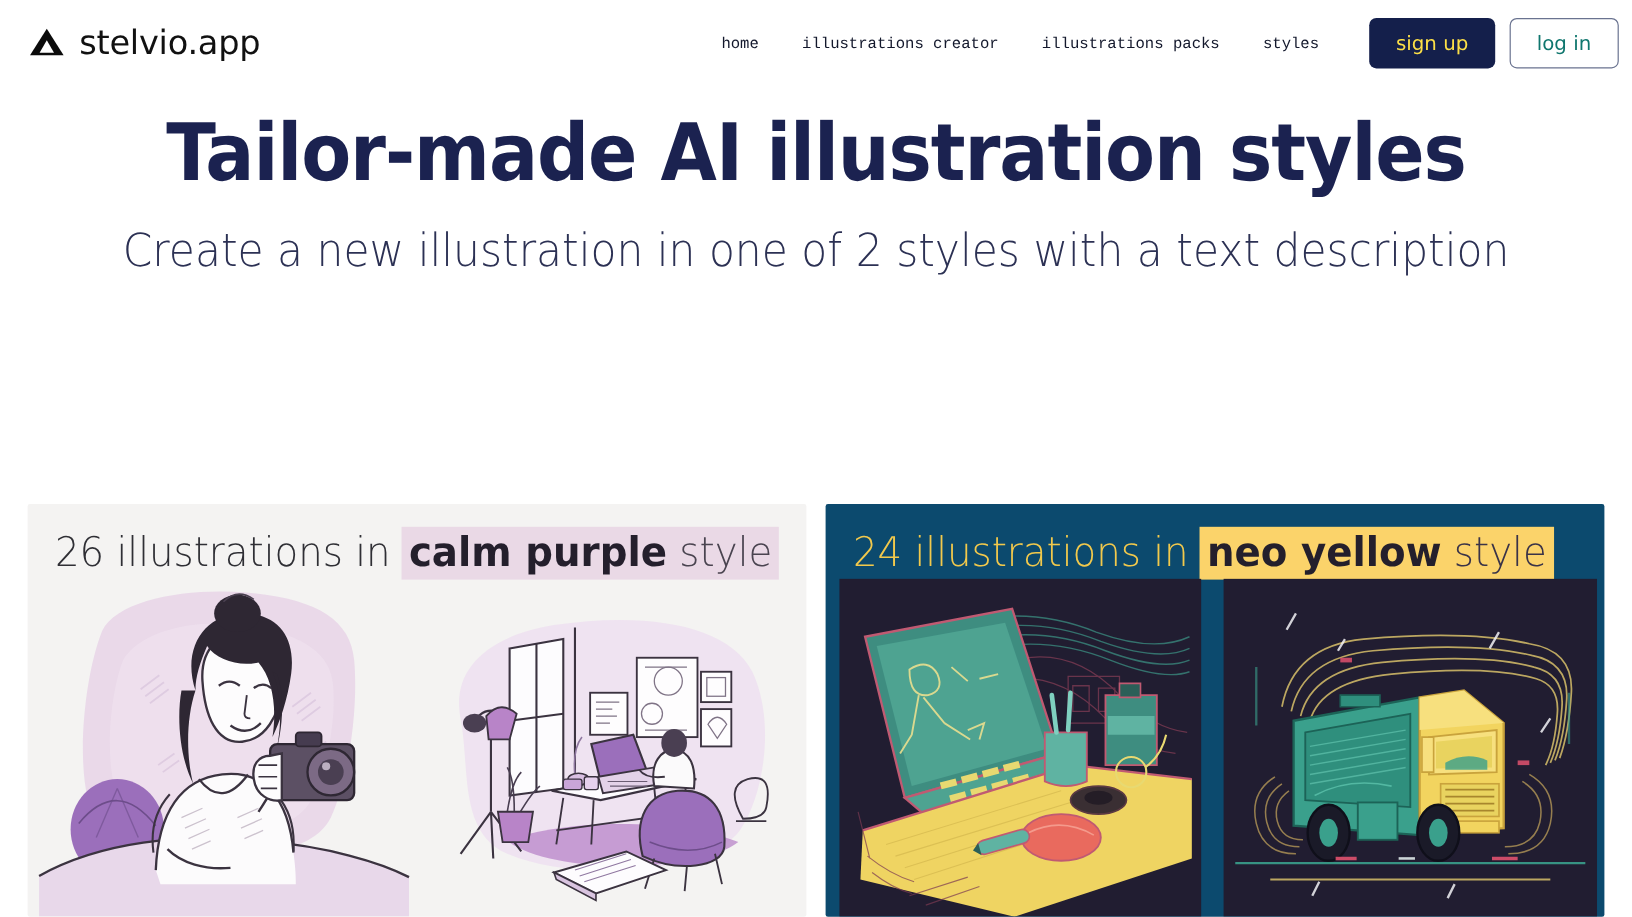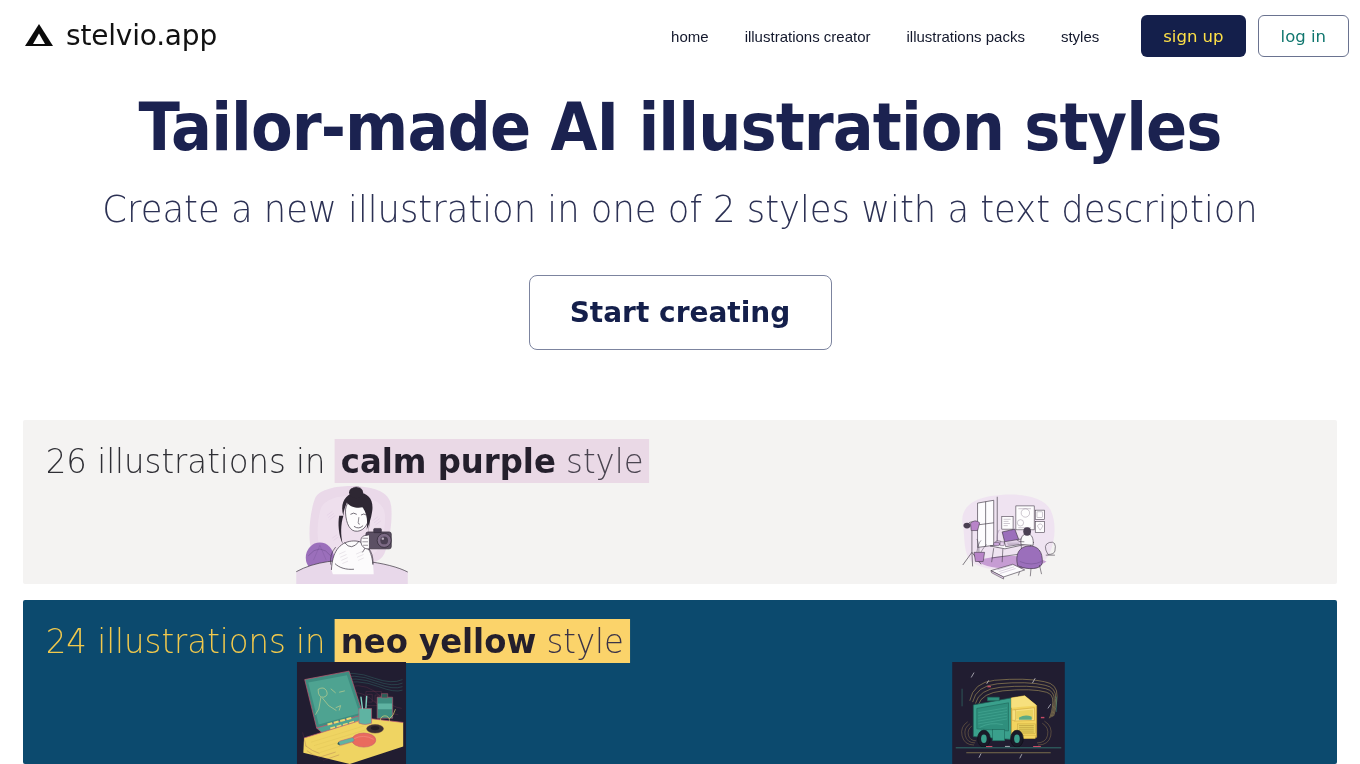--- a/index.html
+++ b/index.html
@@ -43,27 +43,27 @@
     font-family: "DejaVu Sans", sans-serif;
   }
 
   .nav {
     margin-left: auto;
     display: flex;
     align-items: center;
     gap: 0;
   }
   .nav-link {
-    font-size: 15px;
+    font-size: 13px;
     color: #13182c;
     padding: 0 18px;
     text-decoration: none;
     white-space: nowrap;
     cursor: pointer;
-    font-family: Liberation Sans, sans-serif;
+    font-family: Liberation Mono, monospace;
     font-weight: 400;
   }
   .nav-link:first-child { padding-left: 10px; }
 
   .btn-signup {
     margin-left: 24px;
     background: #141f4b;
     color: #fde047;
     border: none;
     border-radius: 6px;
@@ -136,21 +136,20 @@
   
   .cards {
     position: absolute;
     left: 0;
     top: 420px;
     width: 1360px;
     height: 344px;
     display: flex;
     gap: 16px;
     padding: 0 23px;
-    flex-direction: column;
   }
 
   .card {
     flex: 1 1 0;
     position: relative;
     overflow: hidden;
     border-radius: 2px;
   }
   .card-purple { background: #f4f3f2; }
   .card-yellow { background: #0c4a6e; }
@@ -219,23 +218,20 @@
     <a class="nav-link">illustrations packs</a>
     <a class="nav-link">styles</a>
     <button class="btn-signup">sign up</button>
     <button class="btn-login">log in</button>
   </nav>
 </header>
 
 <section class="hero">
   <h1 class="hero-title">Tailor-made AI illustration styles</h1>
   <p class="hero-sub">Create a new illustration in one of 2 styles with a text description</p>
-  <div class="hero-cta-wrap">
-    <button class="btn-start">Start creating</button>
-  </div>
 </section>
 
 <section class="cards">
 
   <div class="card card-purple">
     <div class="card-heading">
       <span>26 illustrations in</span><span class="hl"><b>calm purple</b> <span class="soft">style</span></span>
     </div>
 
     <div class="card-art">

